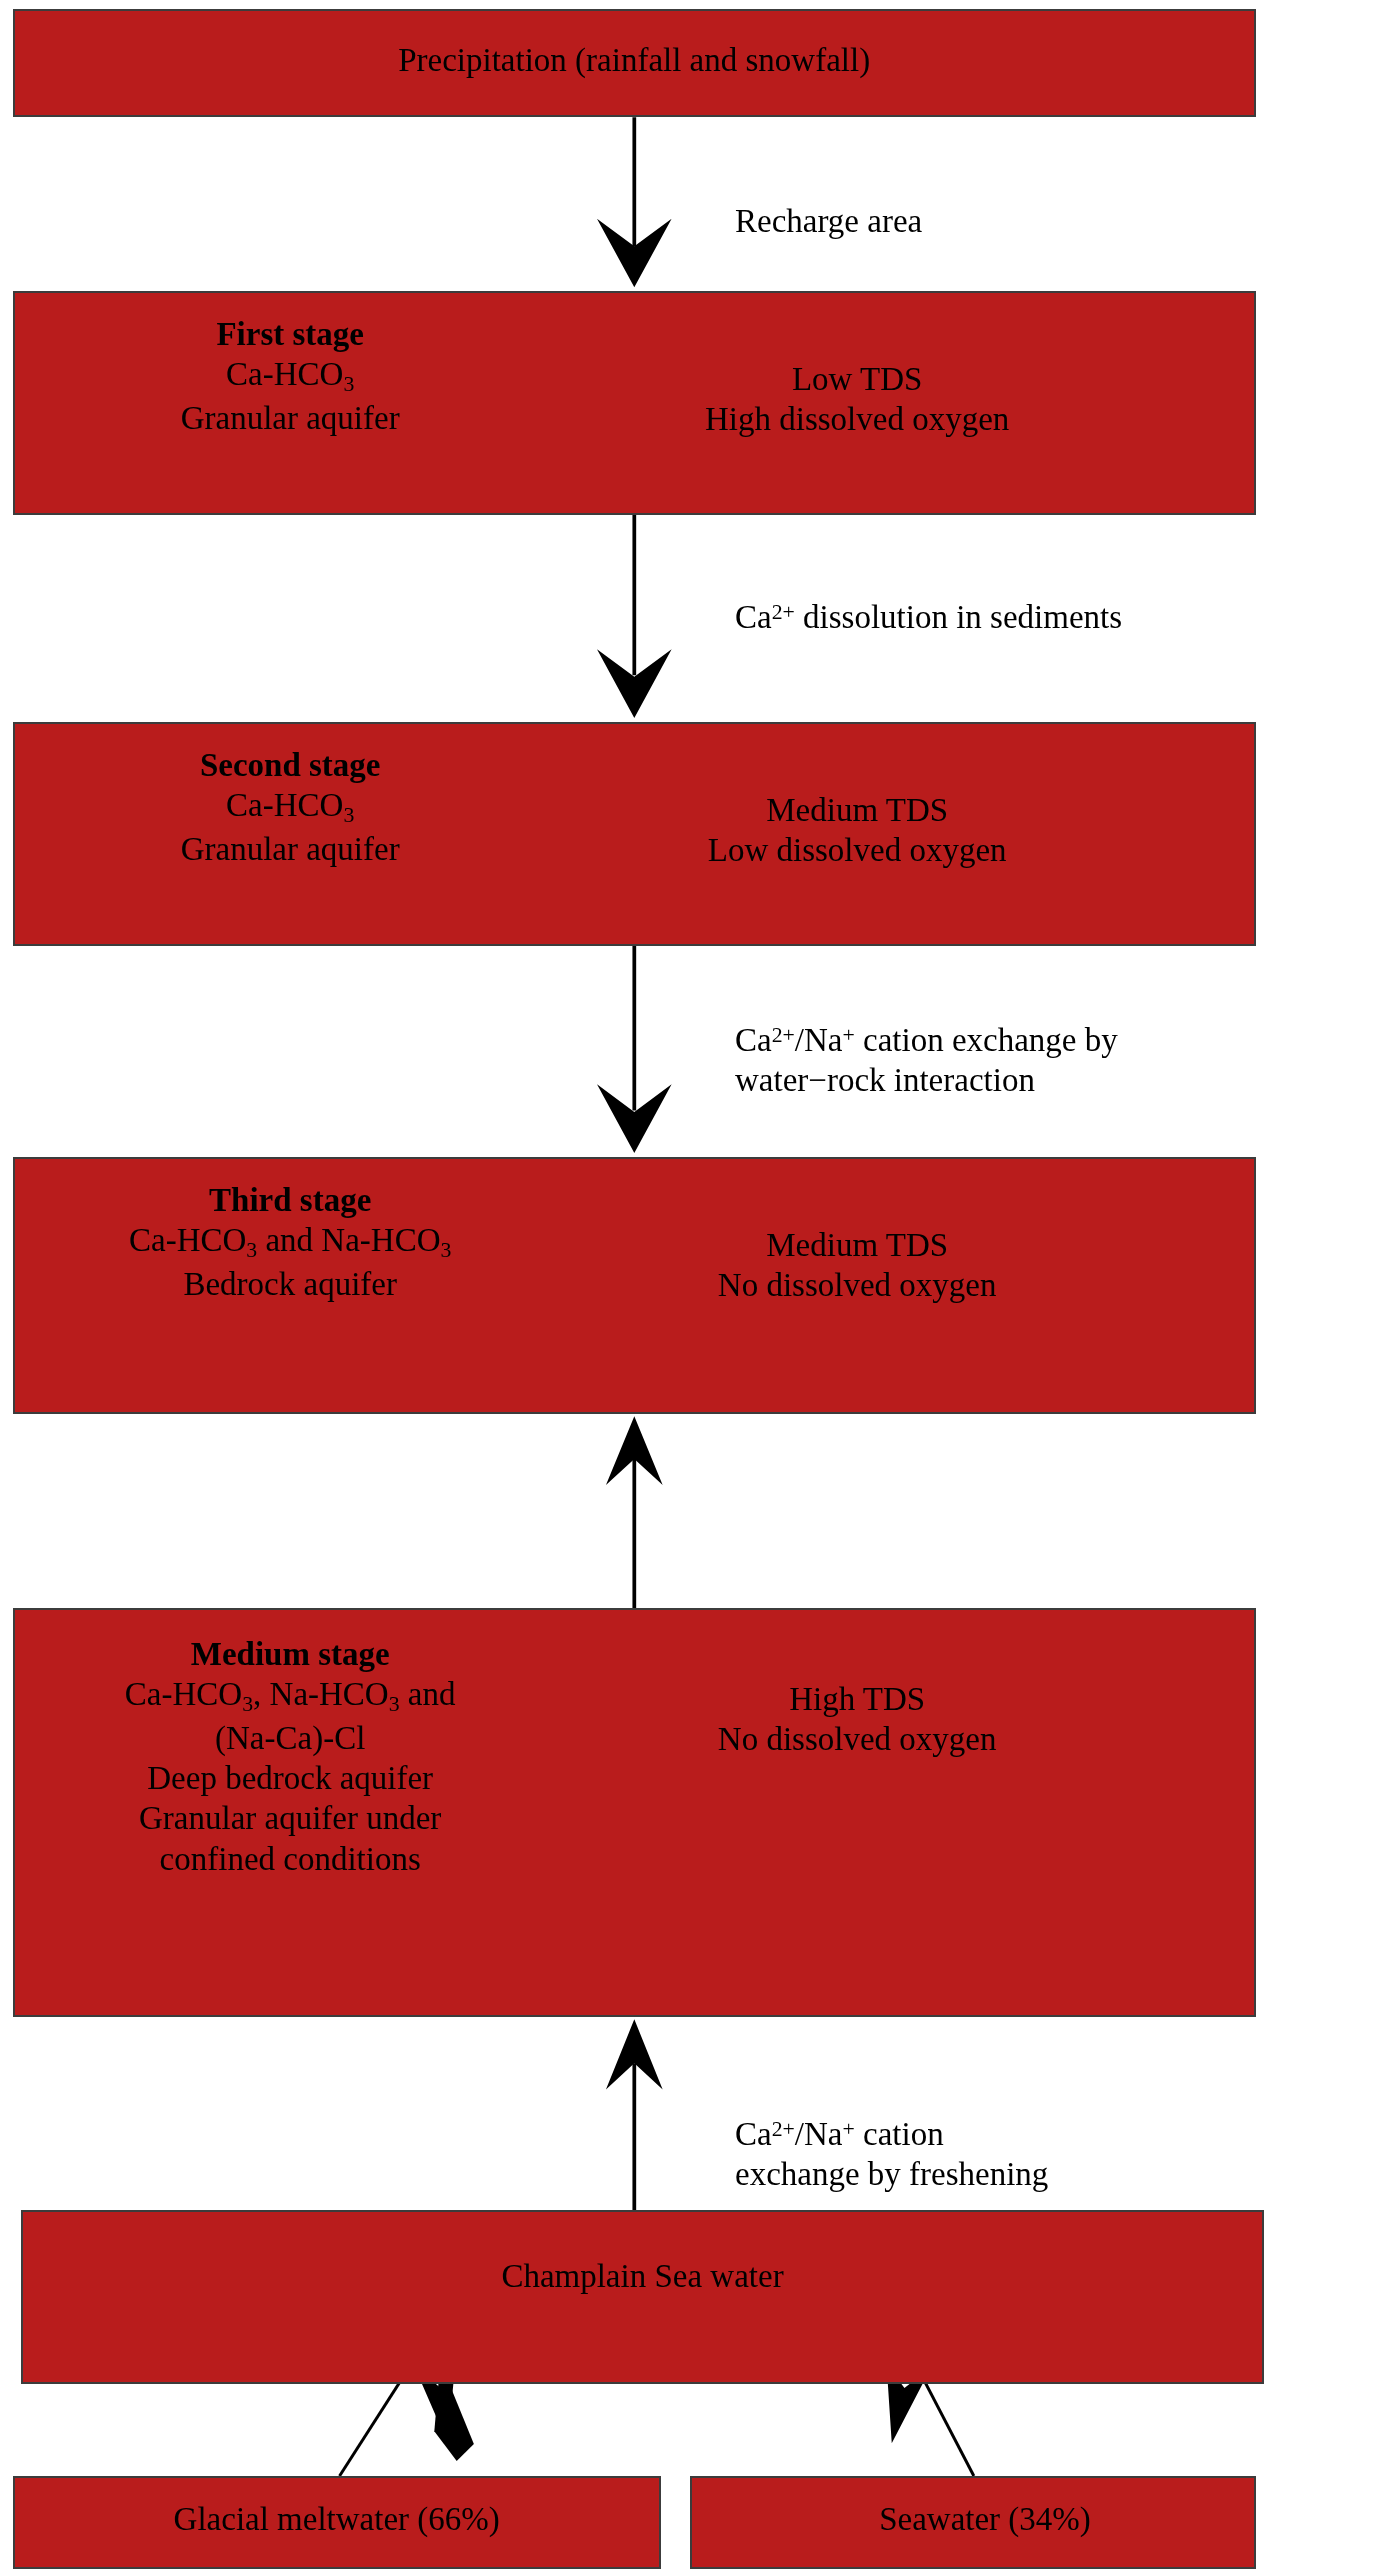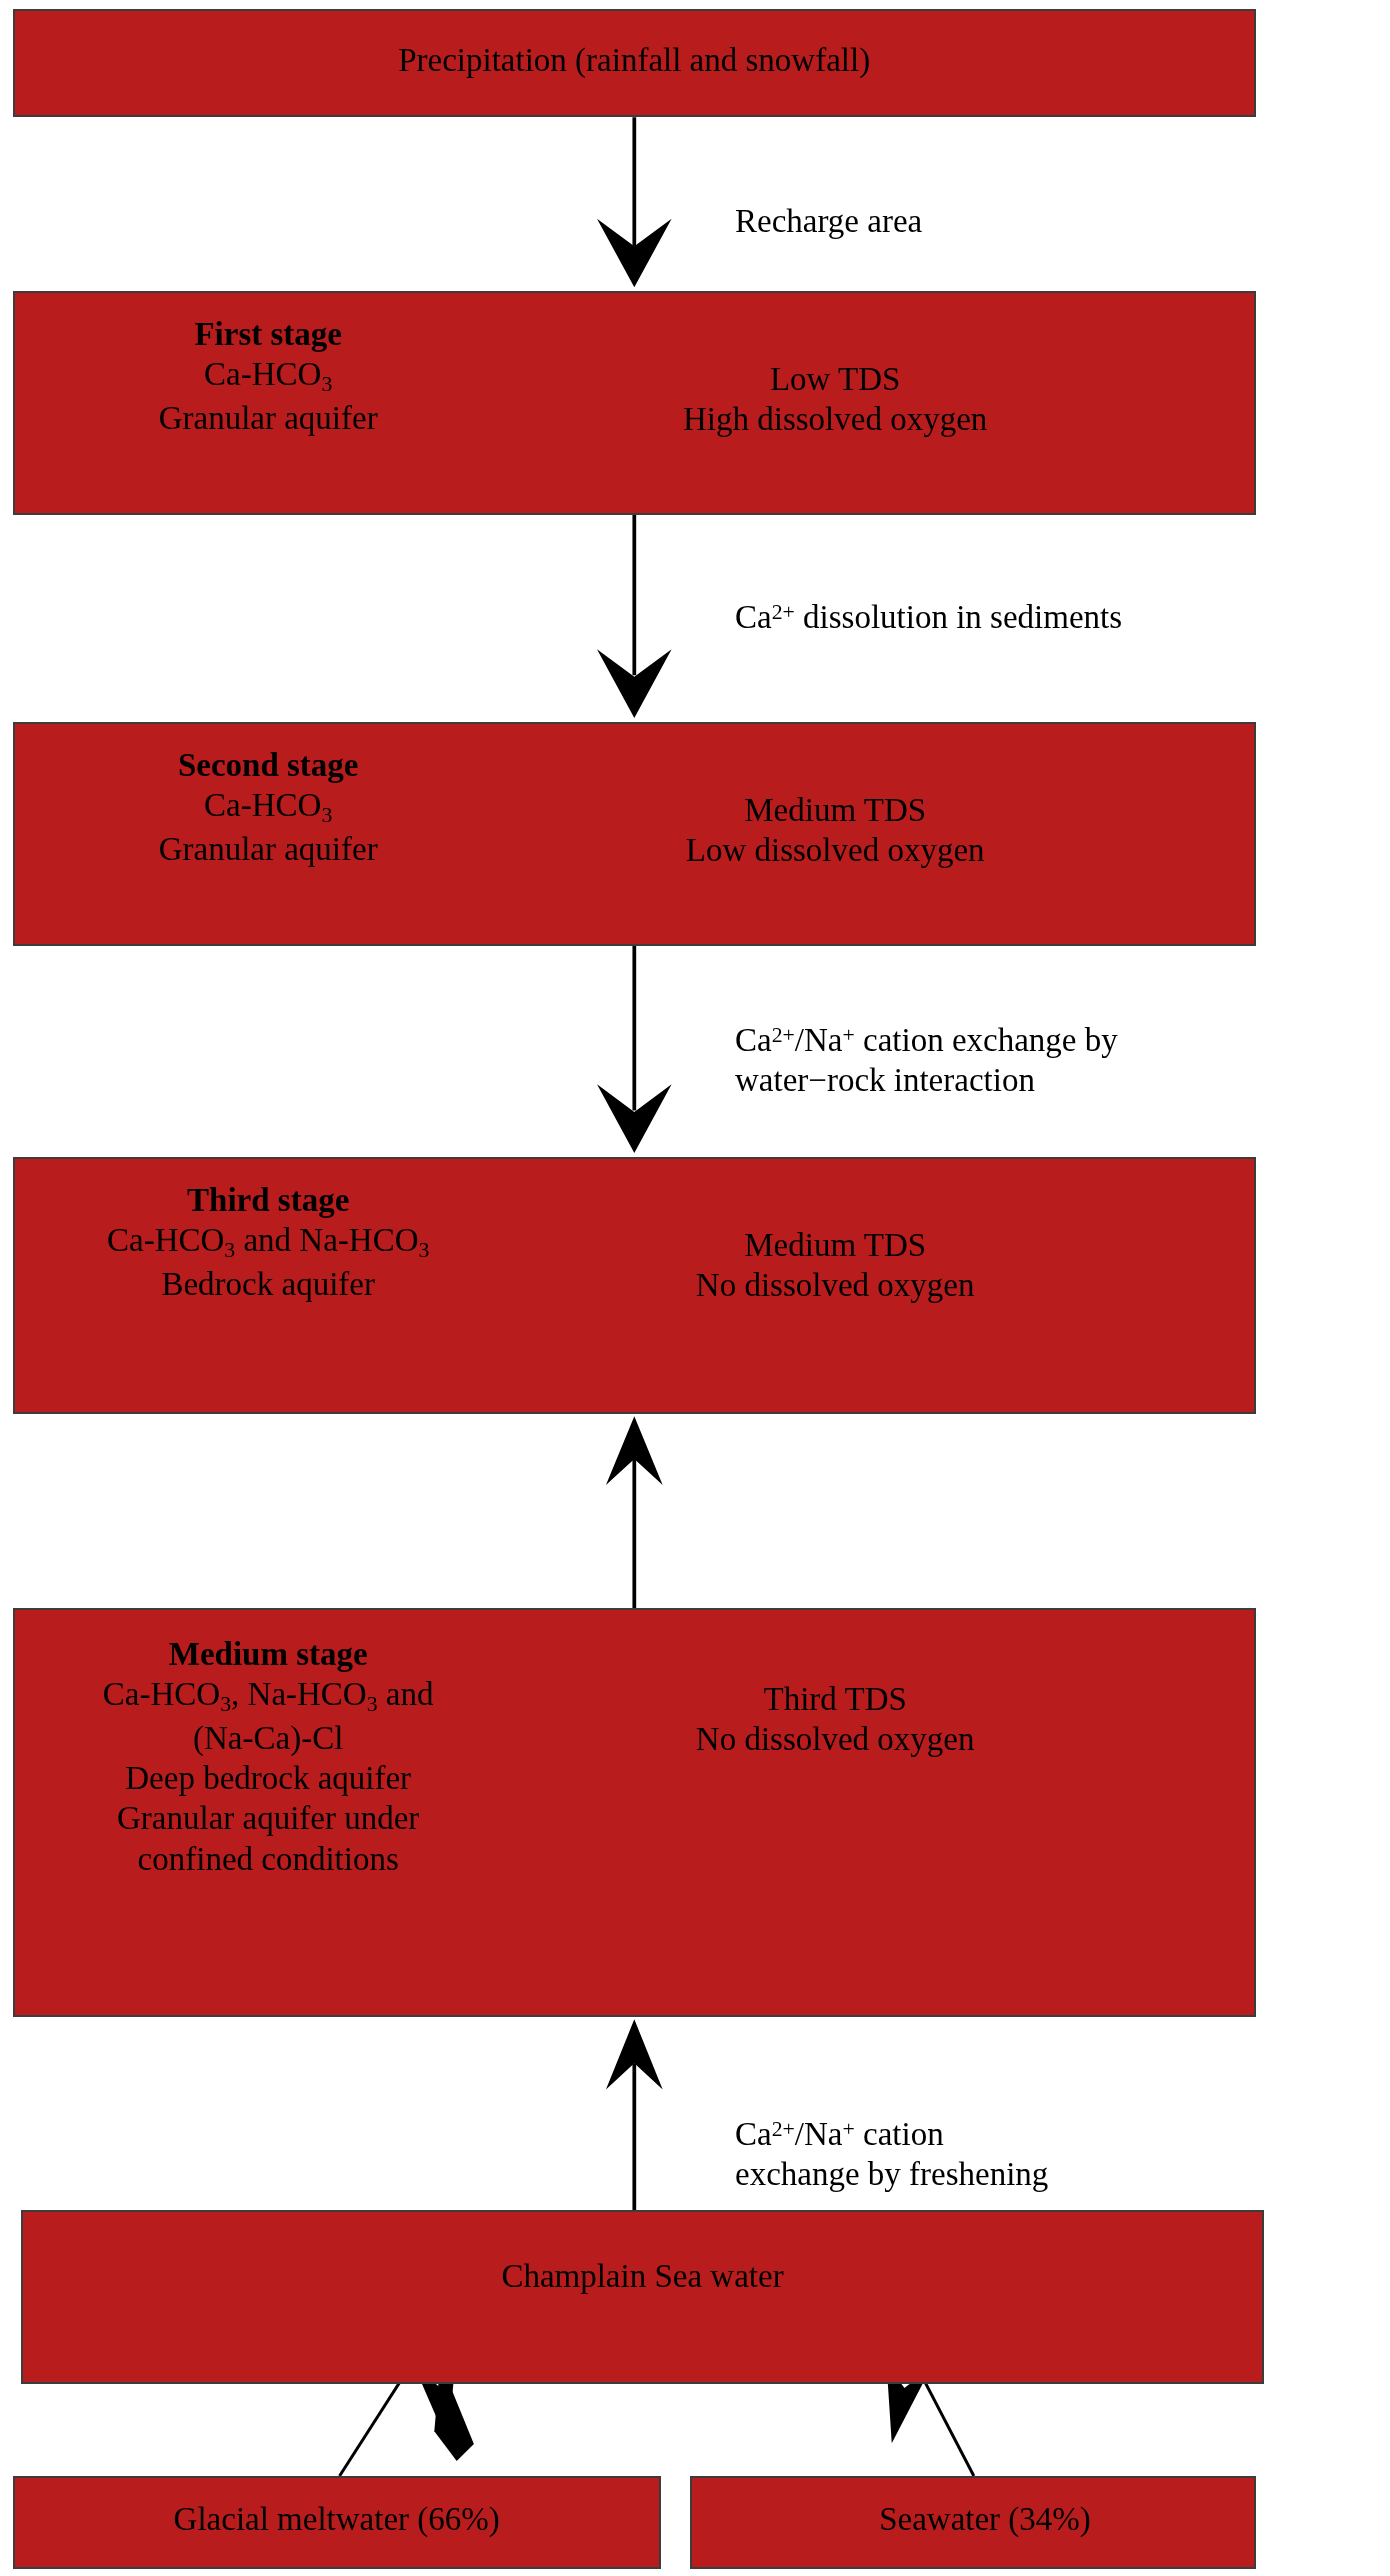--- a/index.html
+++ b/index.html
@@ -27,20 +27,21 @@
   .box-inner {
     position: relative;
     width: 100%;
     height: 100%;
   }
   .col {
     position: absolute;
     text-align: center;
     line-height: 1.22;
     font-size: 33px;
+    padding-left: 22px;
   }
   .col-left  { left: 0px;   width: 507px; }
   .col-right { left: 567px; width: 507px; }
   .centered-line {
     position: absolute;
     left: 0;
     width: 100%;
     text-align: center;
     font-size: 33px;
     line-height: 1.2;
@@ -178,21 +179,21 @@
     <div class="box-inner">
       <div class="col col-left" style="top:24px;">
         <span class="stage-title">Medium stage</span>
         <span><span>Ca-HCO</span><sub>3</sub><span>, Na-HCO</span><sub>3</sub><span> and</span></span><br>
         <span>(Na-Ca)-Cl</span><br>
         <span>Deep bedrock aquifer</span><br>
         <span>Granular aquifer under</span><br>
         <span>confined conditions</span>
       </div>
       <div class="col col-right" style="top:69px;">
-        <span>Third TDS</span><br>
+        <span>High TDS</span><br>
         <span>No dissolved oxygen</span>
       </div>
     </div>
   </div>
 
   <div class="edge-label" style="left:735px; top:2086px; width:522px;">
     <span>Ca</span><sup>2+</sup><span>/Na</span><sup>+</sup><span> cation</span><br>
     <span>exchange by freshening</span>
   </div>
 

